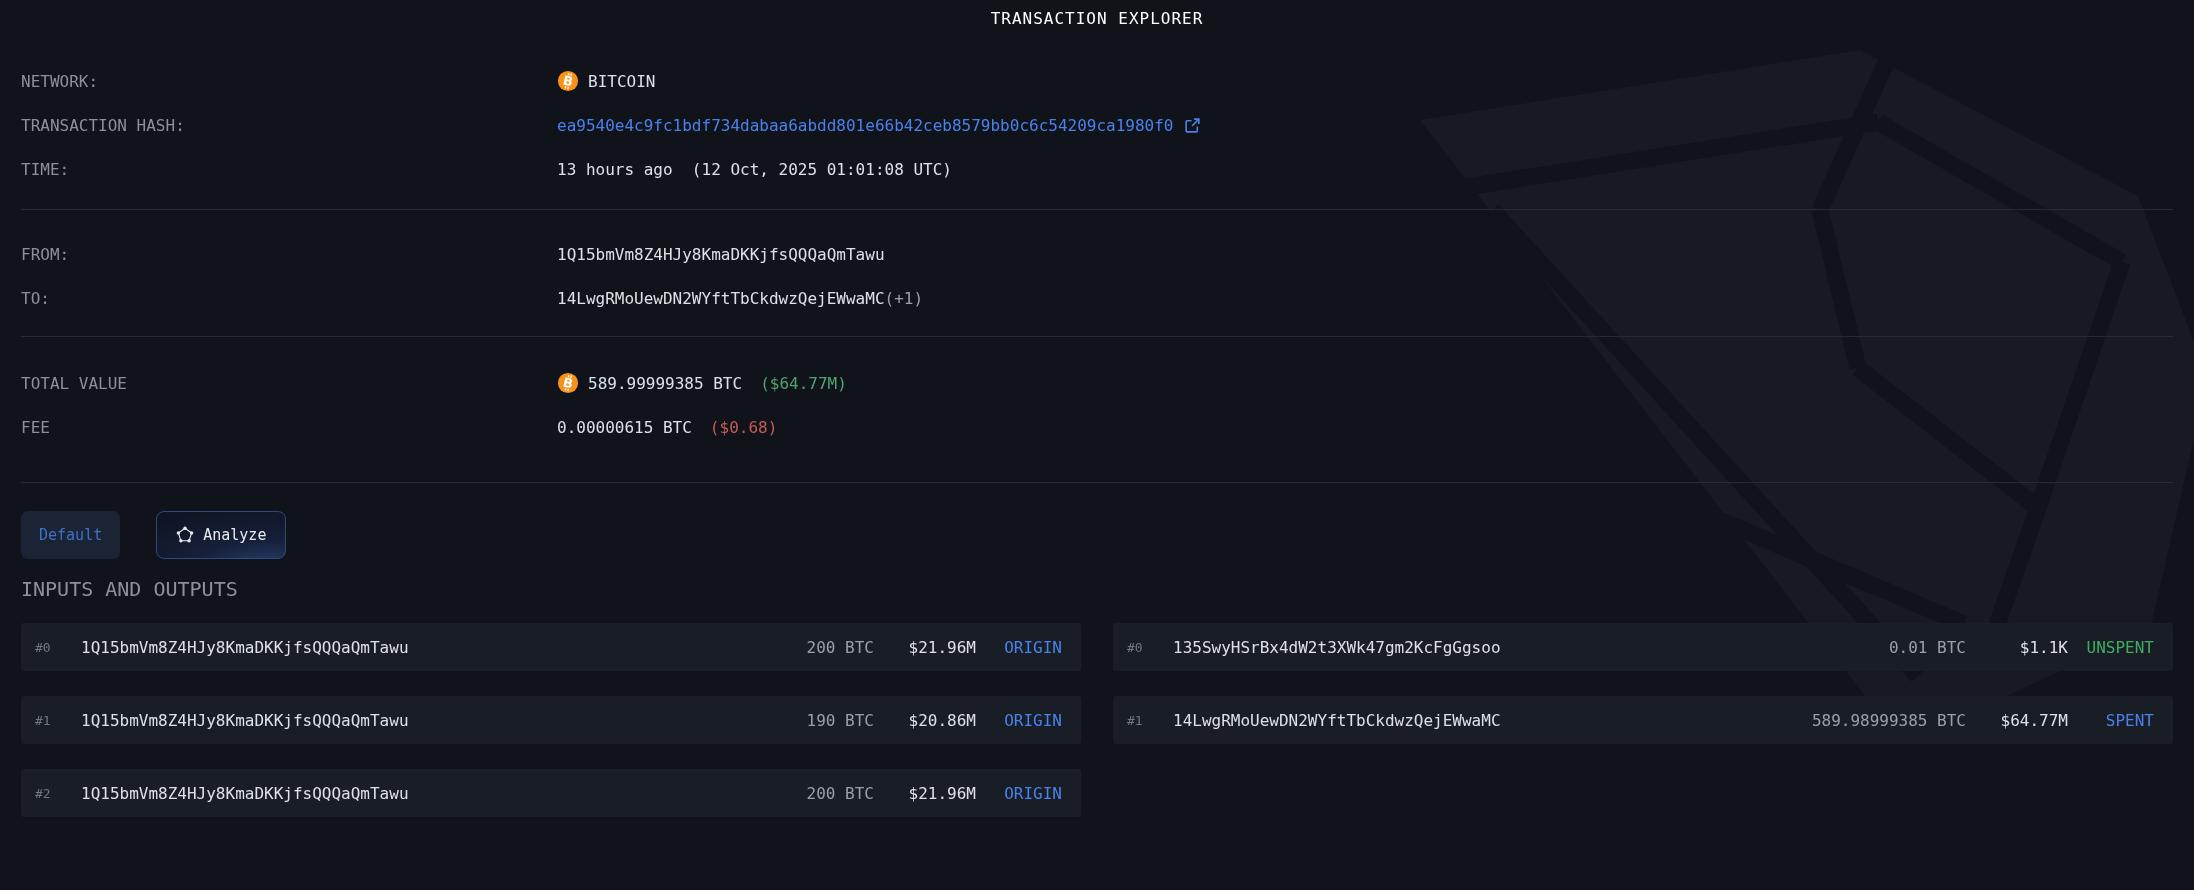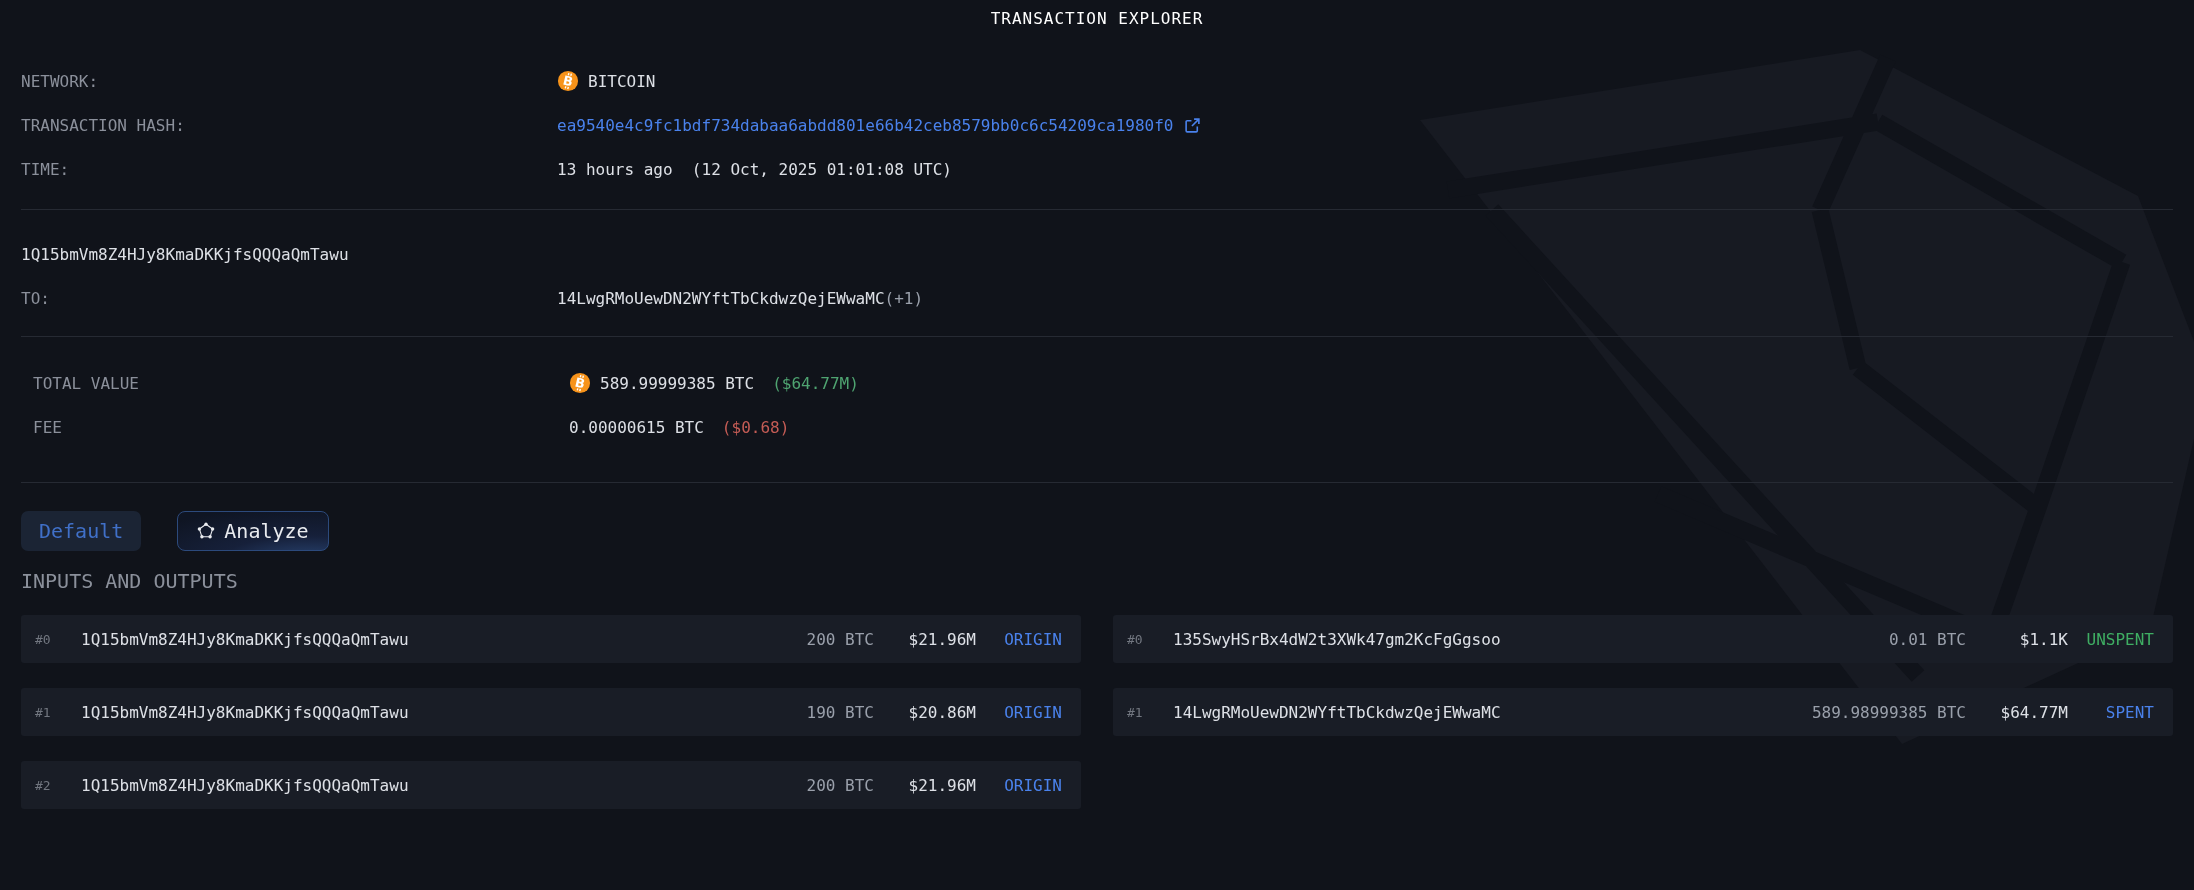--- a/index.html
+++ b/index.html
@@ -16,31 +16,31 @@
   .meta { margin-top:31px; }
   .frow { display:flex; align-items:center; height:44px; font-size:16px; }
   .flabel { width:536px; color:var(--label); flex:none; }
   .fvalue { display:flex; align-items:center; white-space:pre; color:var(--text); }
 
   .divider { border:0; border-top:1px solid var(--divider); margin:0; }
   .d1 { margin-top:18px; }
   .d2 { margin-top:16px; }
   .d3 { margin-top:33px; }
   .sec2 { margin-top:22px; }
-  .sec3 { margin-top:24px;margin-left:12px; }
+  .sec3 { margin-top:24px; }
 
   .link { color:var(--link); text-decoration:none; cursor:pointer; }
   .hash-link { display:flex; align-items:center; gap:10px; }
   .suffix { color:var(--muted); }
   .usd-green { color:var(--green-usd); margin-left:18px; }
   .usd-red { color:var(--red); margin-left:18px; }
   .btc-badge { width:22px; height:22px; margin-right:9px; flex:none; }
 
   .toolbar { margin-top:28px; display:flex; align-items:center; gap:36px; }
-  .btn { height:40px; font:inherit; font-size:20px; cursor:pointer; display:flex; align-items:center; }
+  .btn { height:48px; font:inherit; font-size:15px; cursor:pointer; display:flex; align-items:center; }
   .btn-default {
     padding:0 18px; border:none; border-radius:7px;
     background:var(--btn-default-bg); color:var(--btn-default-text);
   }
   .btn-analyze {
     padding:16px 19px; gap:9px; color:#e9ebef;
     border:1px solid var(--btn-analyze-border); border-radius:8px;
     background: radial-gradient(130% 150% at 88% 135%, #2b4878 0%, #16203a 48%, #0f1523 100%);
   }
 
@@ -108,20 +108,21 @@
       <div class="frow">
         <div class="flabel">TIME:</div>
         <div class="fvalue"><span>13 hours ago  (12 Oct, 2025 01:01:08 UTC)</span></div>
       </div>
     </div>
 
     <hr class="divider d1">
 
     <div class="sec2">
       <div class="frow">
+        <div class="flabel">FROM:</div>
         <div class="fvalue"><span>1Q15bmVm8Z4HJy8KmaDKKjfsQQQaQmTawu</span></div>
       </div>
       <div class="frow">
         <div class="flabel">TO:</div>
         <div class="fvalue">
           <span>14LwgRMoUewDN2WYftTbCkdwzQejEWwaMC</span><span class="suffix">(+1)</span>
         </div>
       </div>
     </div>
 

